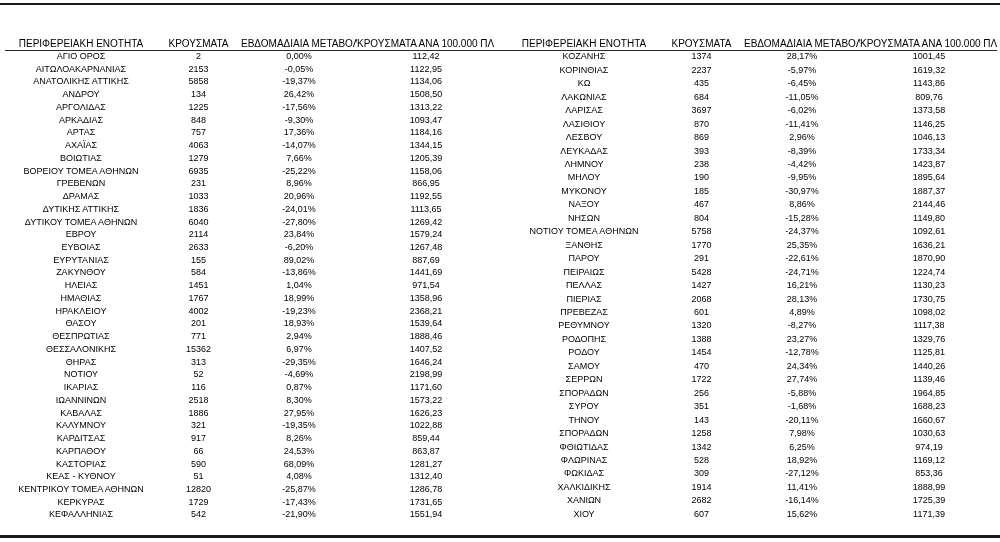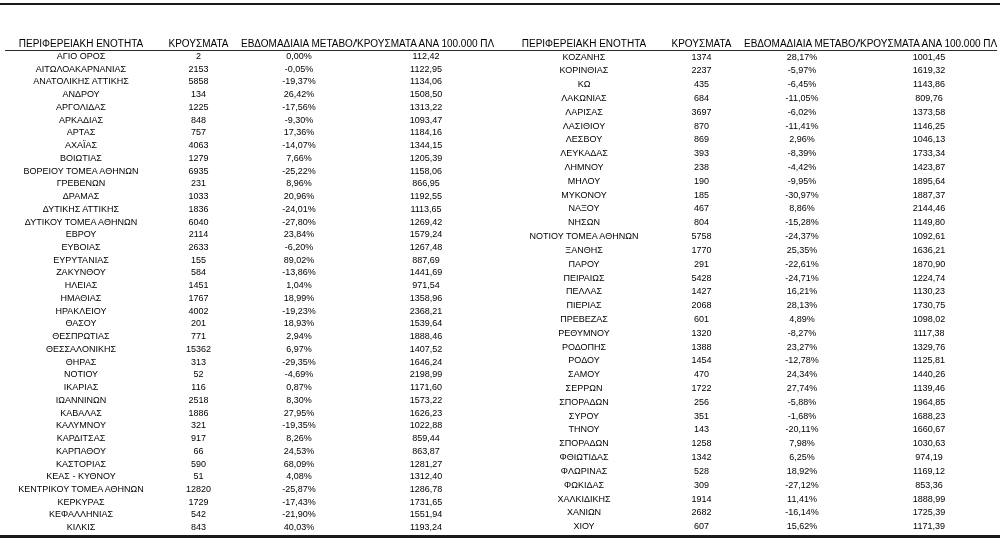--- a/index.html
+++ b/index.html
@@ -308,26 +308,20 @@
             <td>1729</td>
             <td>-17,43%</td>
             <td>1731,65</td>
           </tr>
           <tr>
             <td>ΚΕΦΑΛΛΗΝΙΑΣ</td>
             <td>542</td>
             <td>-21,90%</td>
             <td>1551,94</td>
           </tr>
-          <tr>
-            <td>ΚΙΛΚΙΣ</td>
-            <td>843</td>
-            <td>40,03%</td>
-            <td>1193,24</td>
-          </tr>
         </tbody>
     </table>
 
     <table class="region-table">
       <colgroup>
         <col class="c-name">
           <col class="c-cases">
           <col class="c-weekly">
           <col class="c-per">
       </colgroup>

